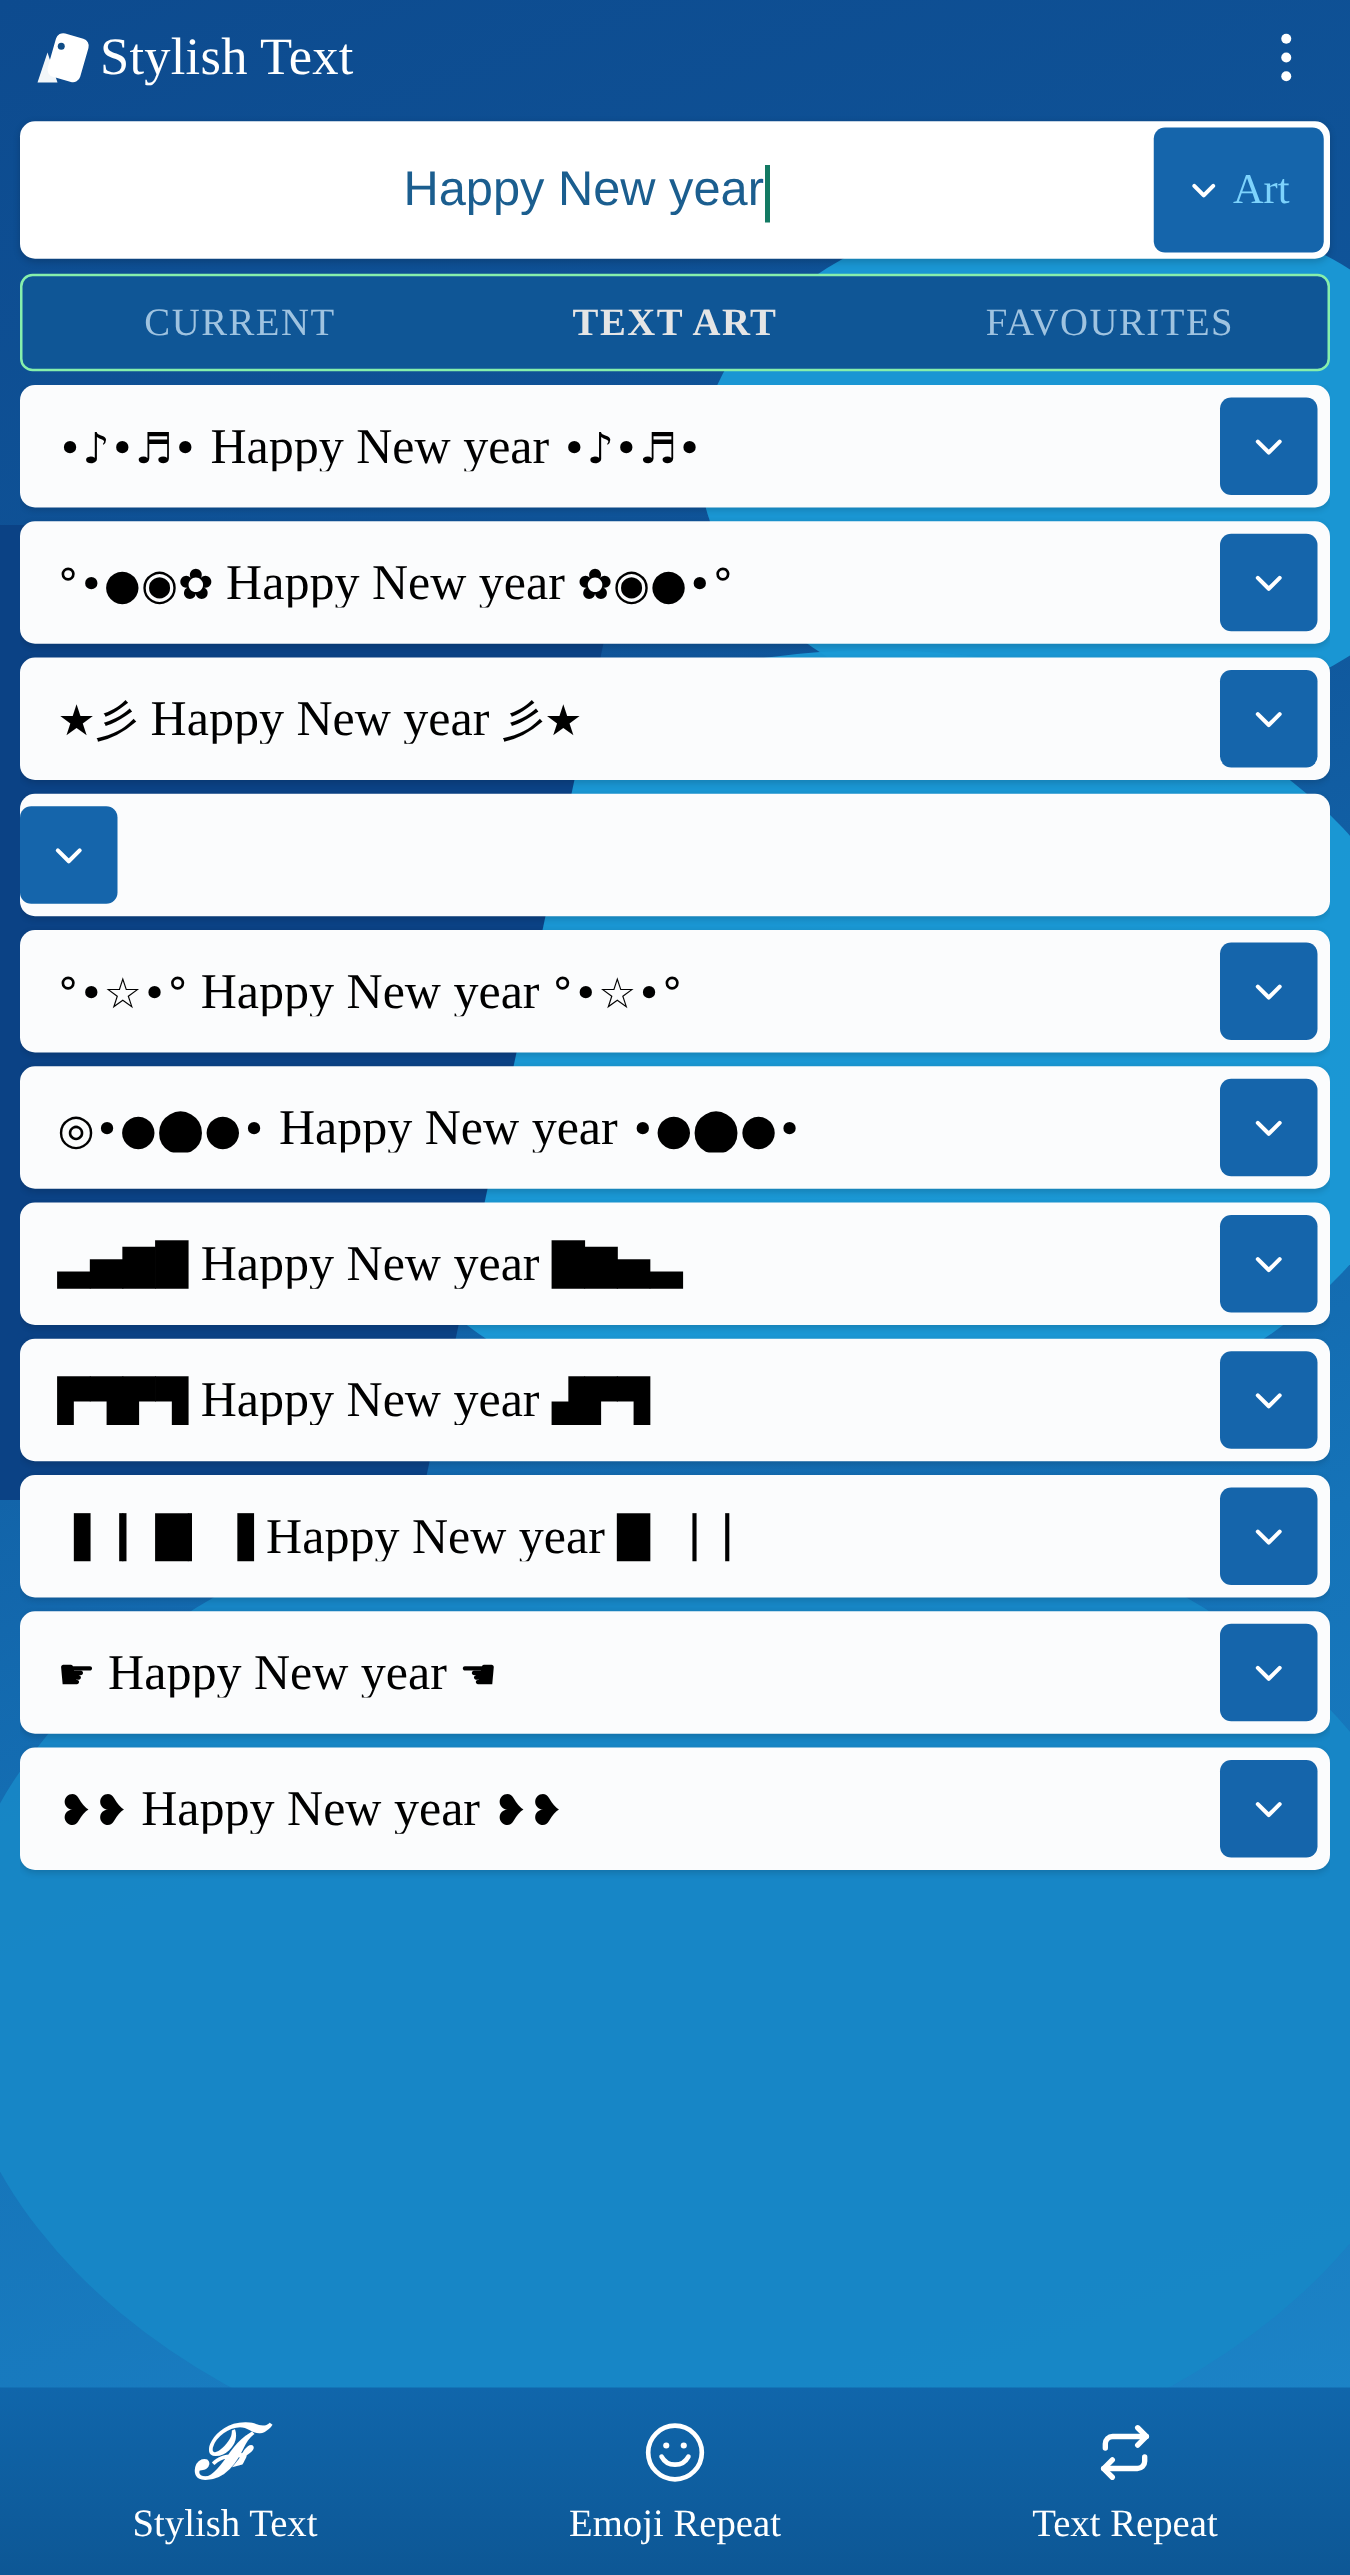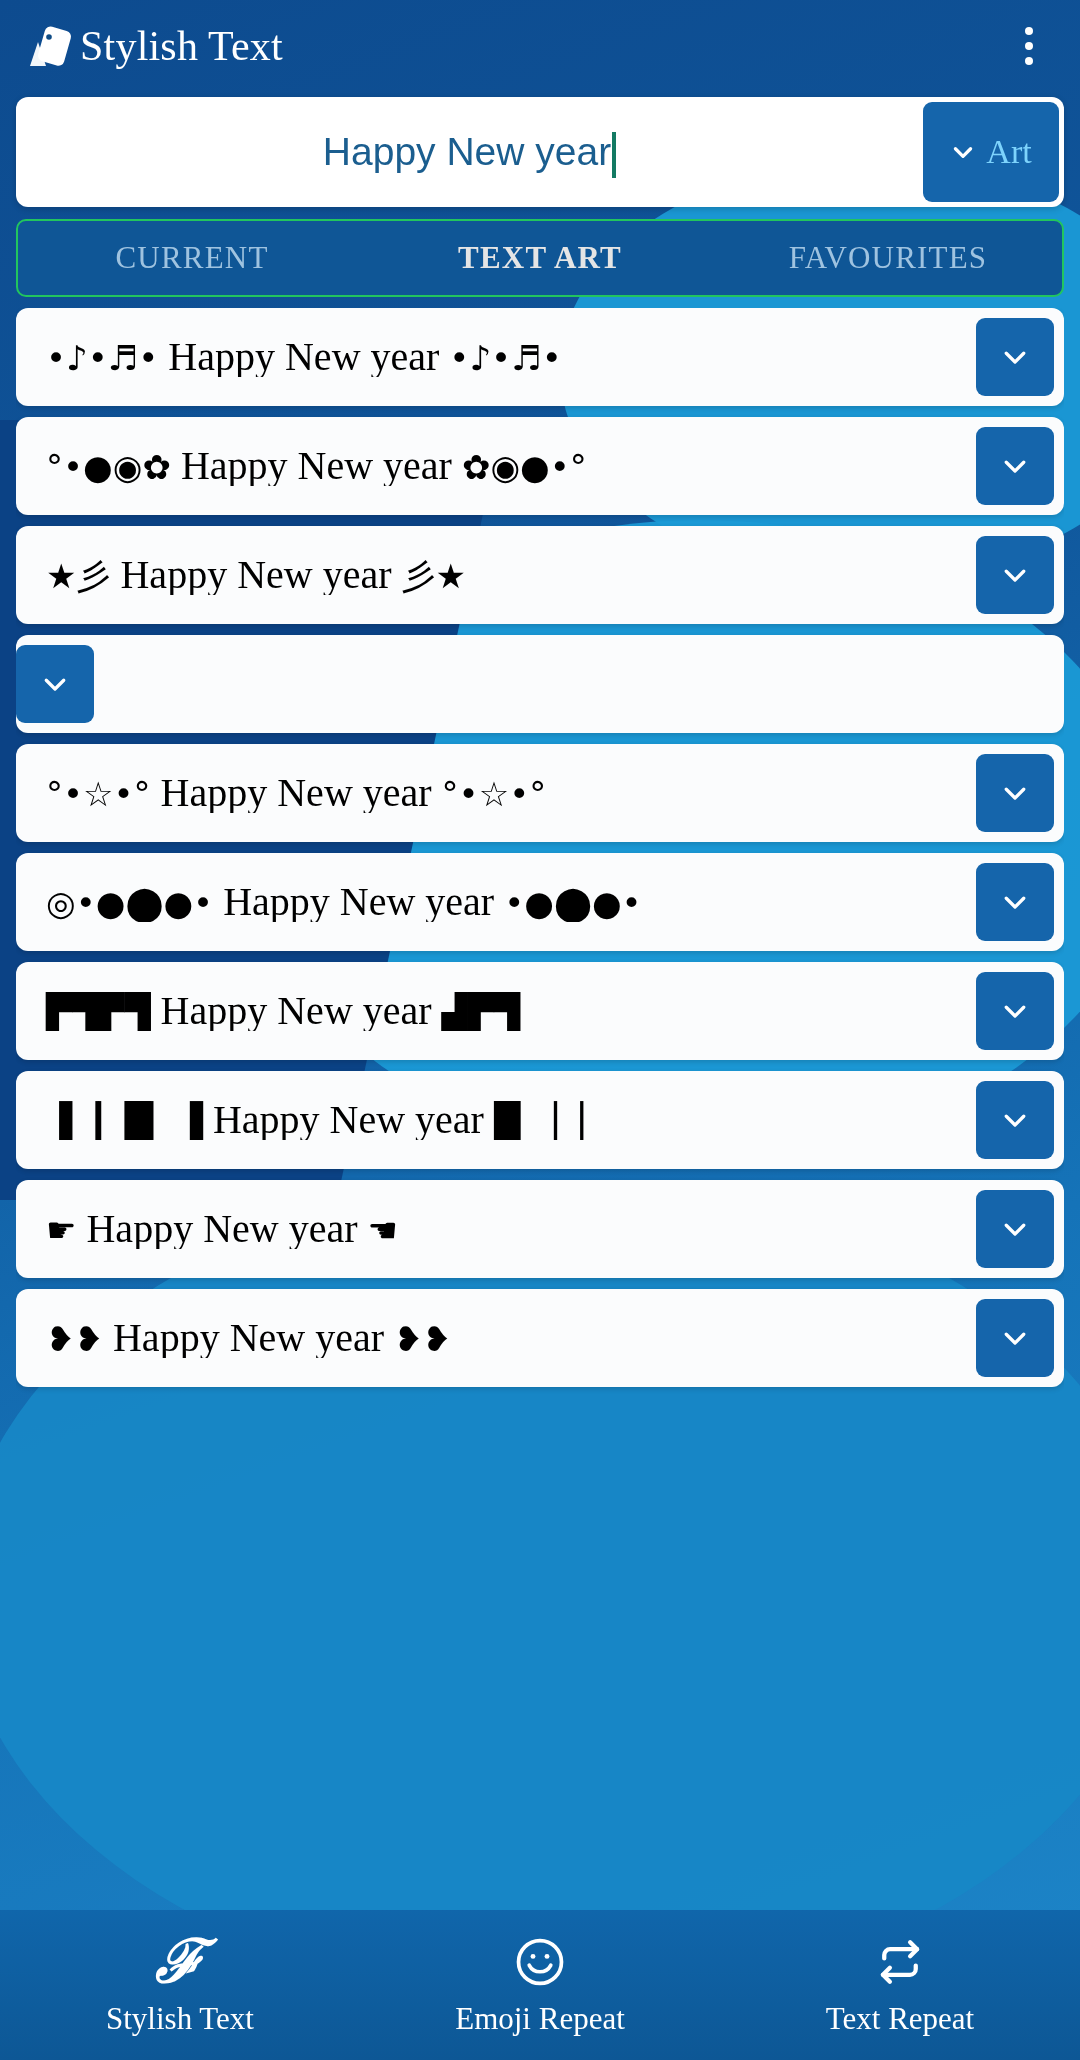--- a/index.html
+++ b/index.html
@@ -72,21 +72,21 @@
     background:#1565ab; color:#7dd3fc;
     display:flex; align-items:center; justify-content:center; gap:10px;
     cursor:pointer;
   }
   #art-chevron{ width:26px; height:26px; display:block; }
   #art-label{ font-size:34px; font-family:"Liberation Serif", serif; }
 
   
   #tabbar{
     position:absolute; left:16px; right:16px; top:219px; height:78px;
-    background:#0f5696; border:2px solid #22c55e; border-radius:10px;
+    background:#0f5696; border:2px solid #86efac; border-radius:10px;
     display:flex; align-items:center; z-index:10;
   }
   .tab{
     flex:1; text-align:center; font-size:31px; letter-spacing:1.2px;
     font-family:"Liberation Serif", serif; cursor:pointer;
     color:#9fc3e0;
   }
   .tab.active{ color:#e5e5e5; font-weight:700; }
 
   
@@ -225,20 +225,28 @@
     </div>
     <div class="art-row">
       <div class="art-text"><span class="deco">◎•●⬤●•</span><span> Happy New year </span><span class="deco">•●⬤●•</span></div>
       <div class="art-expand">
         <svg viewBox="0 0 24 24" fill="none" stroke="#ffffff" stroke-width="2.6" stroke-linecap="round" stroke-linejoin="round">
           <polyline points="5 9 12 16 19 9"></polyline>
         </svg>
       </div>
     </div>
     <div class="art-row">
+      <div class="art-text"><span class="deco">▃▅▇█</span><span> Happy New year </span><span class="deco">█▇▅▃</span></div>
+      <div class="art-expand">
+        <svg viewBox="0 0 24 24" fill="none" stroke="#ffffff" stroke-width="2.6" stroke-linecap="round" stroke-linejoin="round">
+          <polyline points="5 9 12 16 19 9"></polyline>
+        </svg>
+      </div>
+    </div>
+    <div class="art-row">
       <div class="art-text"><span class="deco">▛▜▛▜</span><span> Happy New year </span><span class="deco">▟▛▜</span></div>
       <div class="art-expand">
         <svg viewBox="0 0 24 24" fill="none" stroke="#ffffff" stroke-width="2.6" stroke-linecap="round" stroke-linejoin="round">
           <polyline points="5 9 12 16 19 9"></polyline>
         </svg>
       </div>
     </div>
     <div class="art-row">
       <div class="art-text"><span class="deco">▐▕▏█▏▐</span><span> Happy New year </span><span class="deco">█ ▕▕</span></div>
       <div class="art-expand">

